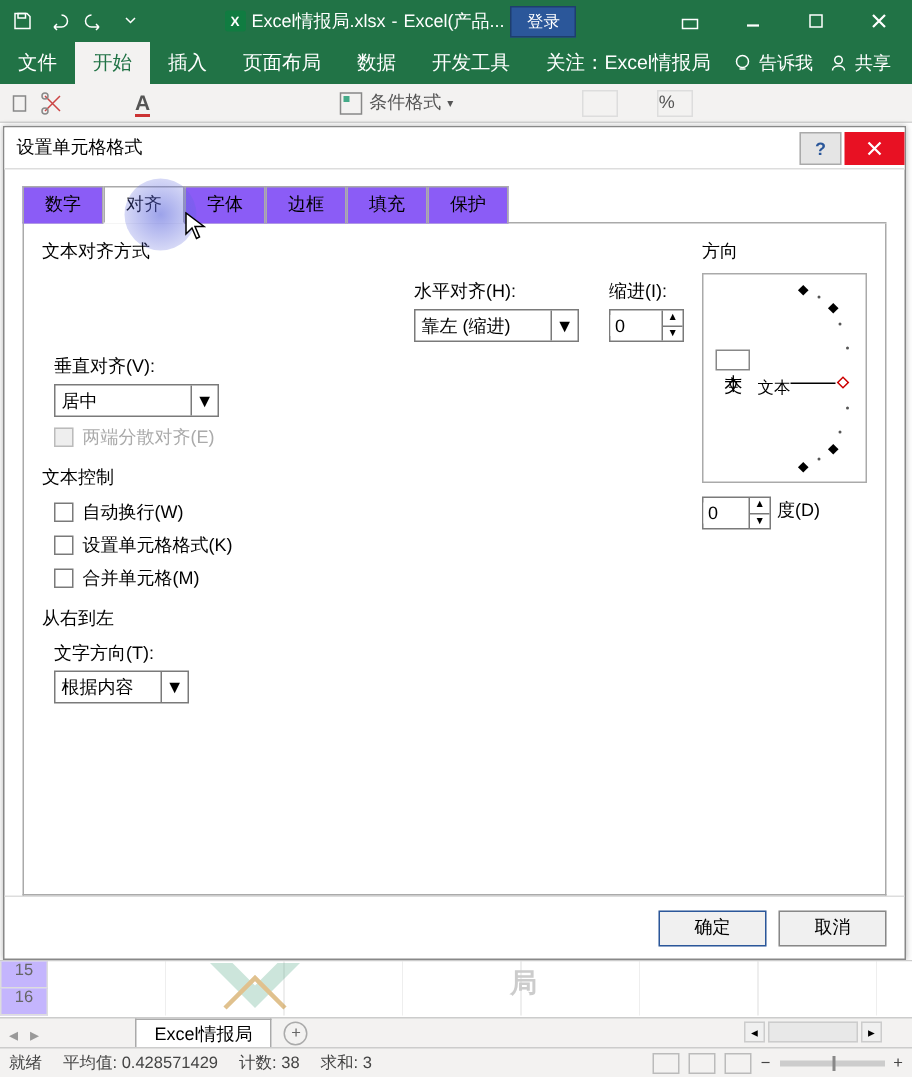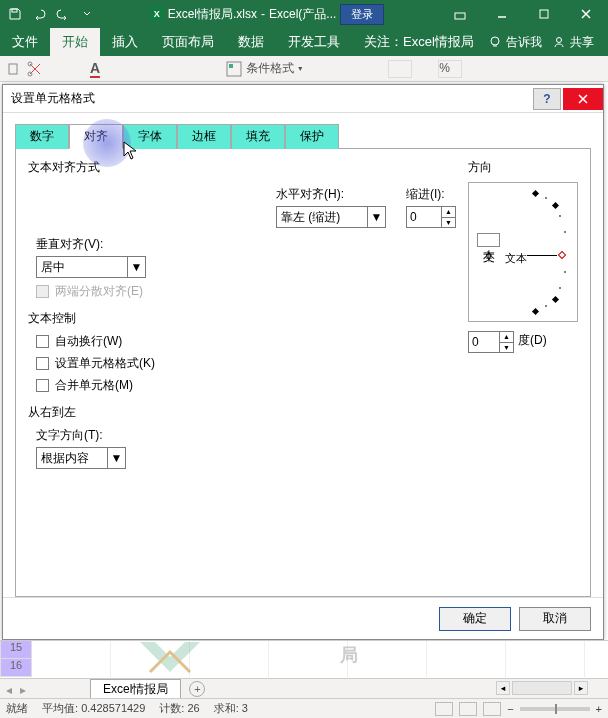--- a/index.html
+++ b/index.html
@@ -33,21 +33,21 @@
 
 .dialog { position: absolute; left: 2px; top: 84px; width: 602px; height: 556px; border: 1px solid #888; background: #fff; box-shadow: 0 0 4px rgba(0,0,0,0.3); }
 .dlg-title { height: 28px; background: #fff; border-bottom: 1px solid #ddd; display: flex; align-items: center; padding-left: 8px; font-size: 12px; }
 .dlg-title-right { margin-left: auto; display: flex; }
 .dlg-help { width: 28px; height: 22px; background: #e5e5e5; border:1px solid #aaa; display:flex; align-items:center; justify-content:center; cursor:pointer; margin-right:2px;}
 .dlg-close { width: 40px; height: 22px; background: #e81123; display:flex; align-items:center; justify-content:center; cursor:pointer;}
 .dlg-close svg{stroke:#fff;}
 
 .dlg-body { padding: 10px 12px 0 12px; position: relative; height: calc(100% - 28px - 42px); }
 .tabstrip { display: flex; border-bottom: 1px solid #aaa; height: 26px; position:relative;}
-.dtab { padding: 3px 14px; border: 1px solid #aaa; border-bottom: none; background: #5eead4; margin-right: 0px; cursor: pointer; position:relative; top:1px; font-size:12px;}
+.dtab { padding: 3px 14px; border: 1px solid #aaa; border-bottom: none; background: #8b5cf6; margin-right: 0px; cursor: pointer; position:relative; top:1px; font-size:12px;}
 .dtab.active { background: #fff; border-bottom: 1px solid #fff; }
 .highlight-circle { position: absolute; left: 68px; top: -4px; width: 48px; height: 48px; border-radius: 50%; background: radial-gradient(circle, rgba(90,100,220,0.6), rgba(90,100,220,0.1)); pointer-events: none; z-index:5;}
 .cursor-arrow{ position:absolute; left:108px; top:18px; z-index:6; width:16px; height:20px;}
 
 .tabpanel { border: 1px solid #aaa; border-top: none; padding: 10px 12px; height: calc(100% - 26px); display:flex; gap:12px;}
 .panel-left{ flex:1; }
 .panel-right{ width:110px;}
 
 .section-label{ font-size:12px; margin-bottom:6px; }
 .field-row{ margin:4px 0 4px 8px; }
@@ -355,21 +355,21 @@
   <div class="hscroll">
     <div class="arr">◂</div>
     <div class="track"></div>
     <div class="arr">▸</div>
   </div>
 </div>
 
 <div class="statusbar">
   <span>就绪</span>
   <span><span>平均值:</span> <span>0.428571429</span></span>
-  <span><span>计数:</span> <span>26</span></span>
+  <span><span>计数:</span> <span>38</span></span>
   <span><span>求和:</span> <span>3</span></span>
   <div class="right">
     <div class="viewbtn"></div>
     <div class="viewbtn"></div>
     <div class="viewbtn"></div>
     <span>−</span>
     <div class="zoom-track"></div>
     <span>+</span>
   </div>
 </div>

